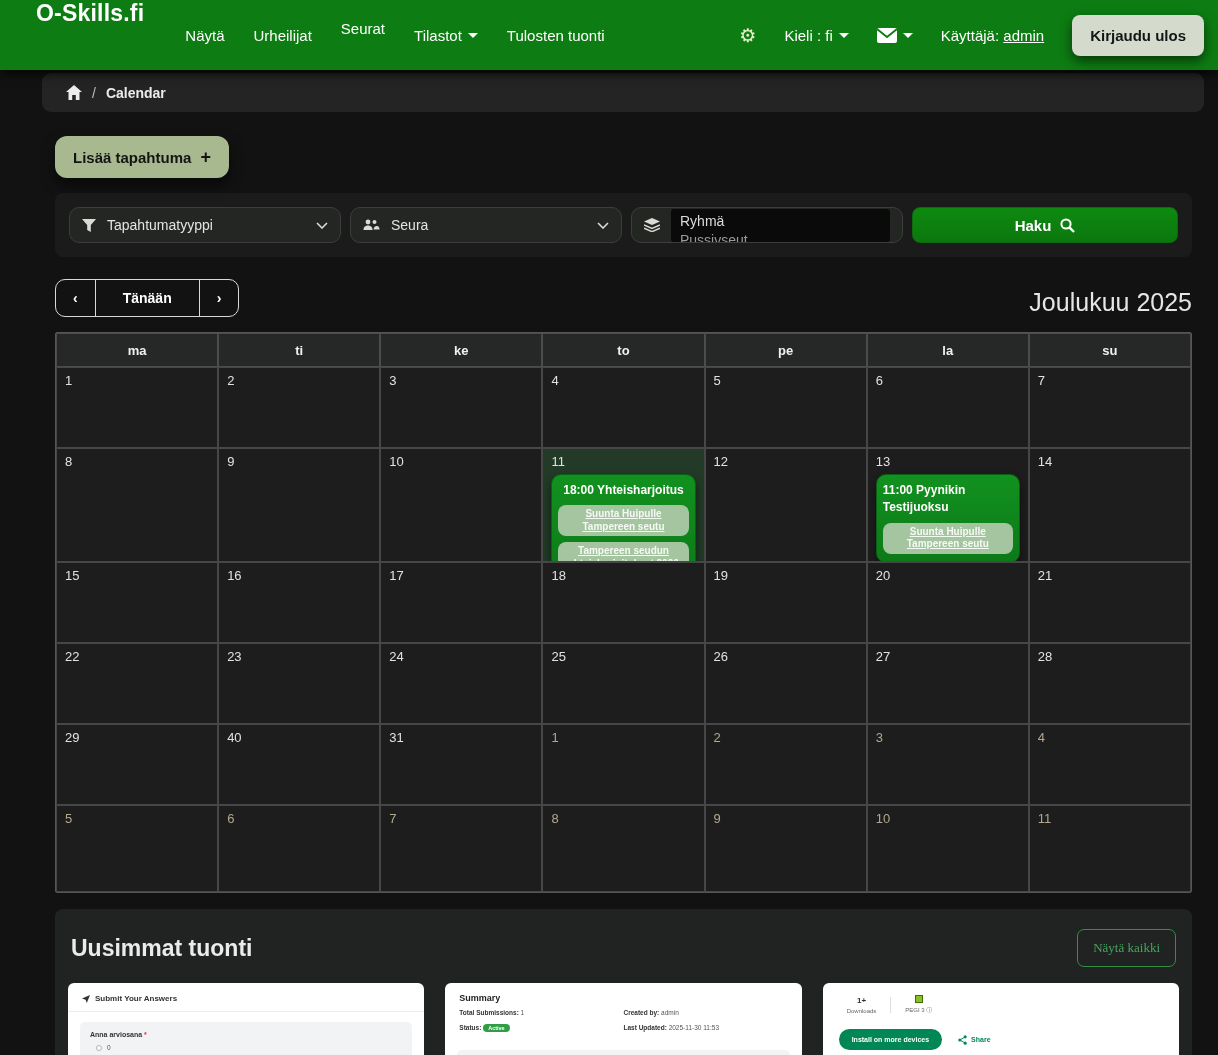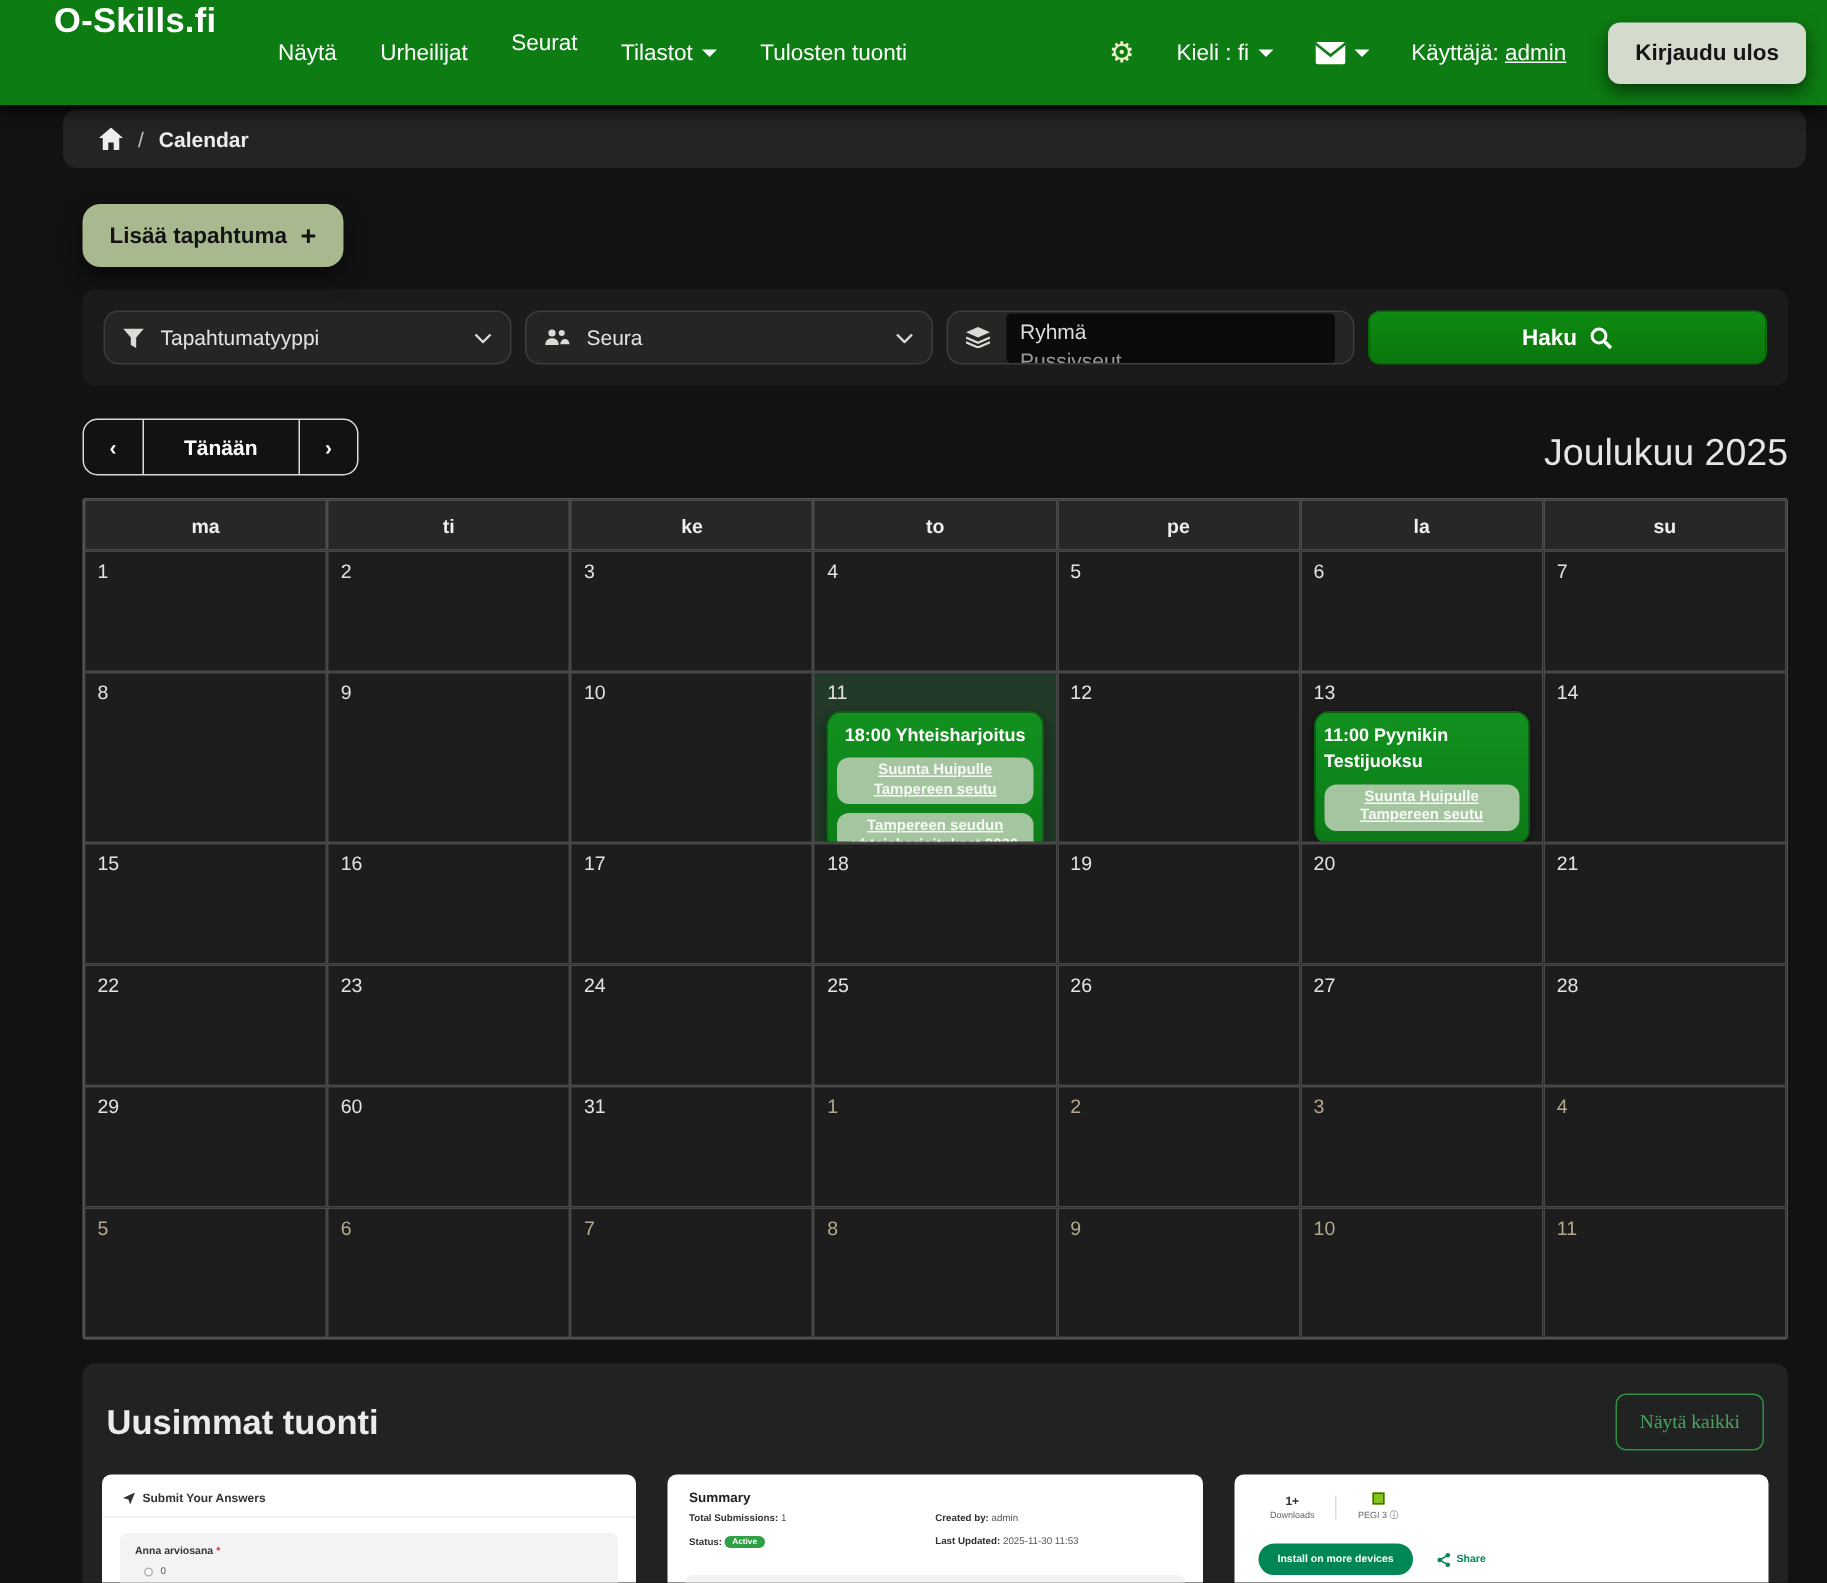--- a/index.html
+++ b/index.html
@@ -362,21 +362,21 @@
     <div class="cell">
       <div class="daynum">27</div>
     </div>
     <div class="cell">
       <div class="daynum">28</div>
     </div>
     <div class="cell">
       <div class="daynum">29</div>
     </div>
     <div class="cell">
-      <div class="daynum">60</div>
+      <div class="daynum">40</div>
     </div>
     <div class="cell">
       <div class="daynum">31</div>
     </div>
     <div class="cell other">
       <div class="daynum">1</div>
     </div>
     <div class="cell other">
       <div class="daynum">2</div>
     </div>

